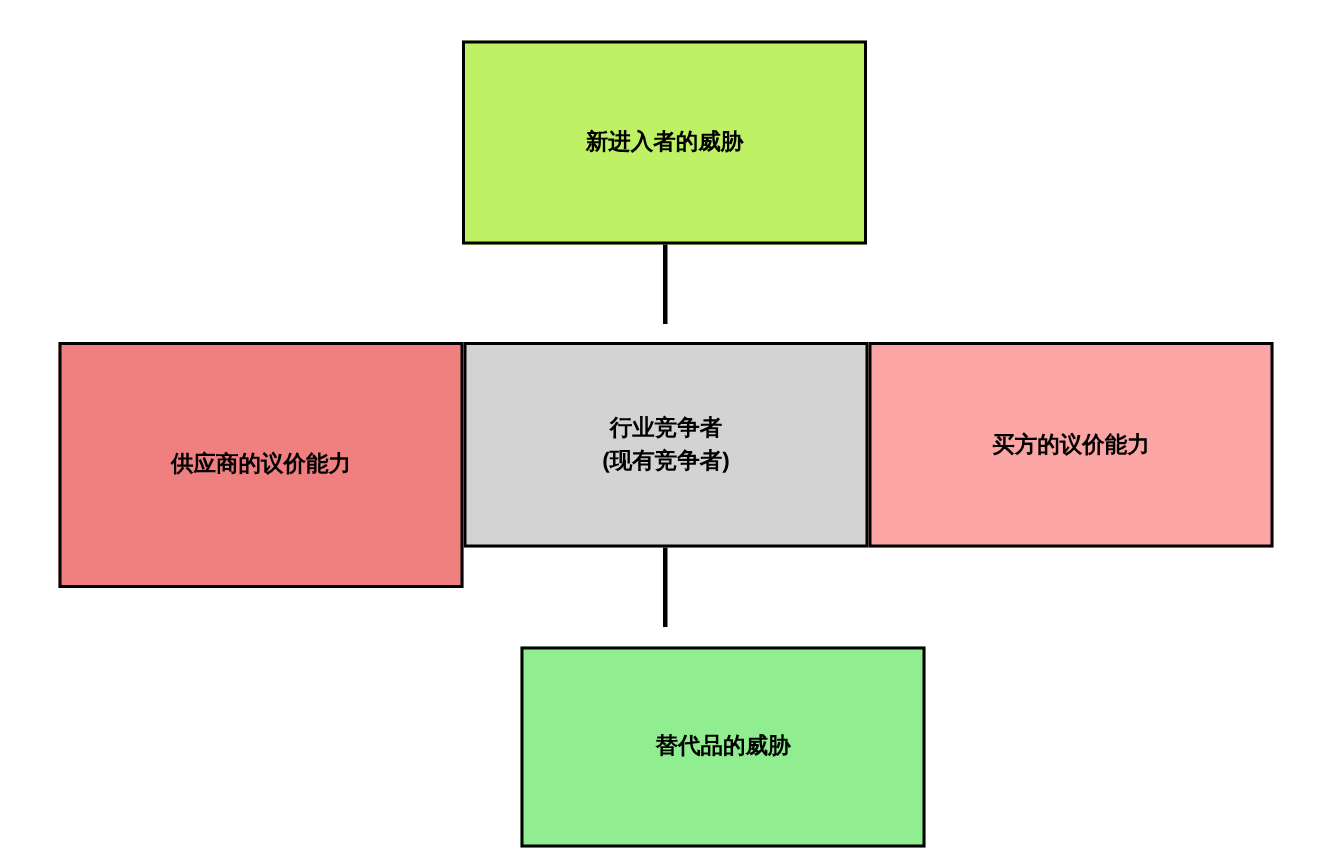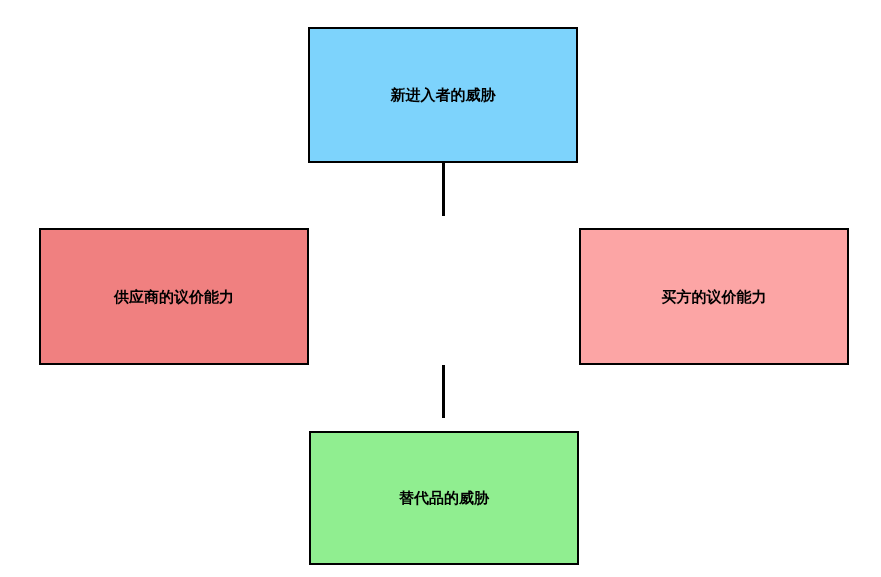--- a/index.html
+++ b/index.html
@@ -28,21 +28,21 @@
     font-size: 15px;
     color: #000000;
     line-height: 1.45;
   }
   .node-top {
     left: 308px; top: 27px;
     width: 270px; height: 136px;
   }
   .node-mid-left {
     left: 39px; top: 228px;
-    width: 270px; height: 137px;
+    width: 270px; height: 164px;
   }
   .node-mid-center {
     left: 309px; top: 228px;
     width: 270px; height: 137px;
   }
   .node-mid-right {
     left: 579px; top: 228px;
     width: 270px; height: 137px;
   }
   .node-bottom {
@@ -62,34 +62,38 @@
   .connector-bottom {
     top: 365px;
     height: 53px;
   }
 </style>
 </head>
 <body>
 
 <div class="canvas">
 
-  <div class="node node-top" style="background: #7dd3fc; text-align: center;">
+  <div class="node node-top" style="background: #bef264; text-align: center;">
     <span>新进入者的威胁</span>
   </div>
 
   <div class="connector connector-top"></div>
 
   <div class="node node-mid-left" style="background: rgb(240, 128, 128);">
     <span>供应商的议价能力</span>
   </div>
 
+  <div class="node node-mid-center" style="background: rgb(211, 211, 211);">
+    <span>行业竞争者</span>
+    <span>(现有竞争者)</span>
+  </div>
 
   <div class="node node-mid-right" style="background: #fca5a5;">
     <span>买方的议价能力</span>
   </div>
 
   <div class="connector connector-bottom"></div>
 
-  <div class="node node-bottom" style="background: rgb(144, 238, 144);">
+  <div class="node node-bottom" style="background: rgb(144, 238, 144); margin-left: 38px;">
     <span>替代品的威胁</span>
   </div>
 
 </div>
 
 </body></html>

